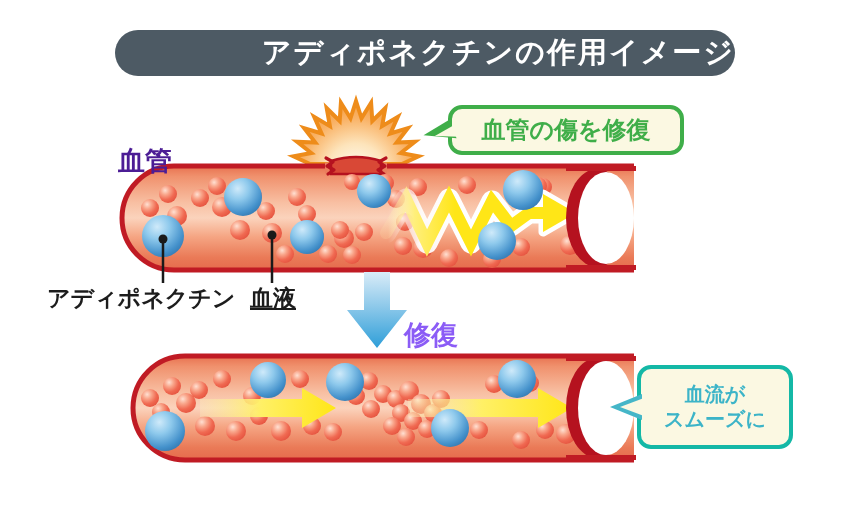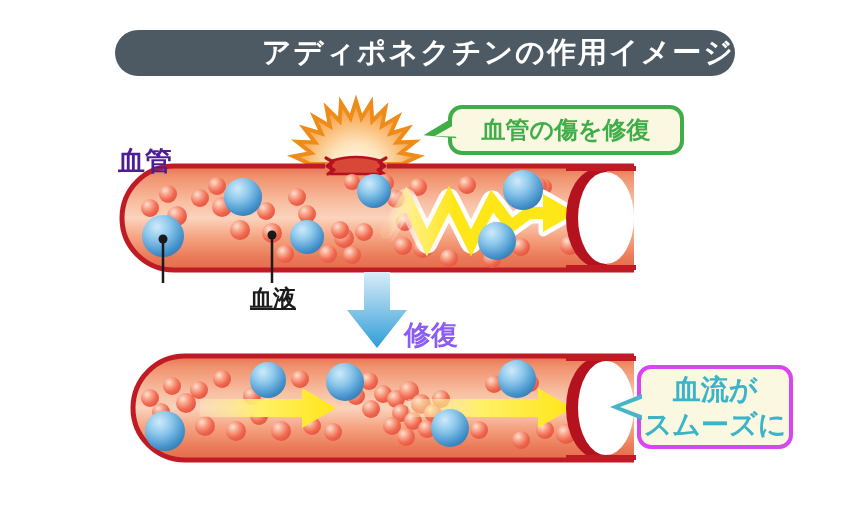--- a/index.html
+++ b/index.html
@@ -16,21 +16,21 @@
   .lbl{position:absolute;font-weight:bold;white-space:nowrap;}
   .vessel-lbl{left:118px;top:135px;font-size:27px;color:#4c1d95;margin-top:8px;}
   .adipo-lbl{left:47px;top:283px;font-size:23px;color:#1c1c1c;}
   .blood-lbl{left:250px;top:283px;font-size:23px;color:#1c1c1c;text-decoration:underline;}
   .repair-lbl{left:404px;top:317px;font-size:27px;color:#8b5cf6;}
   .bubble{
     position:absolute;background:#fbf8e2;border-radius:14px;font-weight:bold;
     display:flex;align-items:center;justify-content:center;text-align:center;
   }
   .bubble-green{left:448px;top:105px;width:228px;height:42px;border:4px solid #3fae49;color:#3fae49;font-size:24px;}
-  .bubble-cyan{left:637px;top:365px;width:148px;height:76px;border:4px solid #d946ef;color:#3cb4c8;font-size:28px;line-height:1.25;flex-direction:column;}
+  .bubble-cyan{left:637px;top:365px;width:148px;height:76px;border:4px solid #14b8a6;color:#3cb4c8;font-size:20px;line-height:1.25;flex-direction:column;}
   .tail{position:absolute;width:0;height:0;border-style:solid;}
   .tail-green-o{border-width:6px 30px 14px 0;border-color:transparent #3fae49 transparent transparent;left:-28px;top:15px;transform:rotate(-20deg);}
   .tail-green-i{border-width:4px 23px 9px 0;border-color:transparent #fbf8e2 transparent transparent;left:-17px;top:19px;transform:rotate(-20deg);}
   .tail-cyan-o{border-width:13px 32px 13px 0;border-color:transparent #45b6c8 transparent transparent;left:-31px;top:25px;}
   .tail-cyan-i{border-width:9px 24px 9px 0;border-color:transparent #fbf8e2 transparent transparent;left:-21px;top:29px;}
 
   .tube{fill:url(#vesselG);stroke:#c01b24;stroke-width:5;}
   .wall-line{stroke:#c01b24;stroke-width:5;fill:none;}
   .lumen-dark{fill:#b5121f;}
   .lumen-white{fill:#ffffff;}
@@ -246,20 +246,21 @@
         <line class="wall-line" x1="566" y1="457.5" x2="636" y2="457.5"></line>
       </g>
     </g>
   </svg>
 
   <div class="title-banner">
     <span>アディポネクチンの作用イメージ</span>
   </div>
 
   <div class="lbl vessel-lbl">血管</div>
+  <div class="lbl adipo-lbl">アディポネクチン</div>
   <div class="lbl blood-lbl">血液</div>
   <div class="lbl repair-lbl">修復</div>
 
   <div class="bubble bubble-green">
     <span>血管の傷を修復</span>
     <div class="tail tail-green-o"></div>
     <div class="tail tail-green-i"></div>
   </div>
 
   <div class="bubble bubble-cyan">

